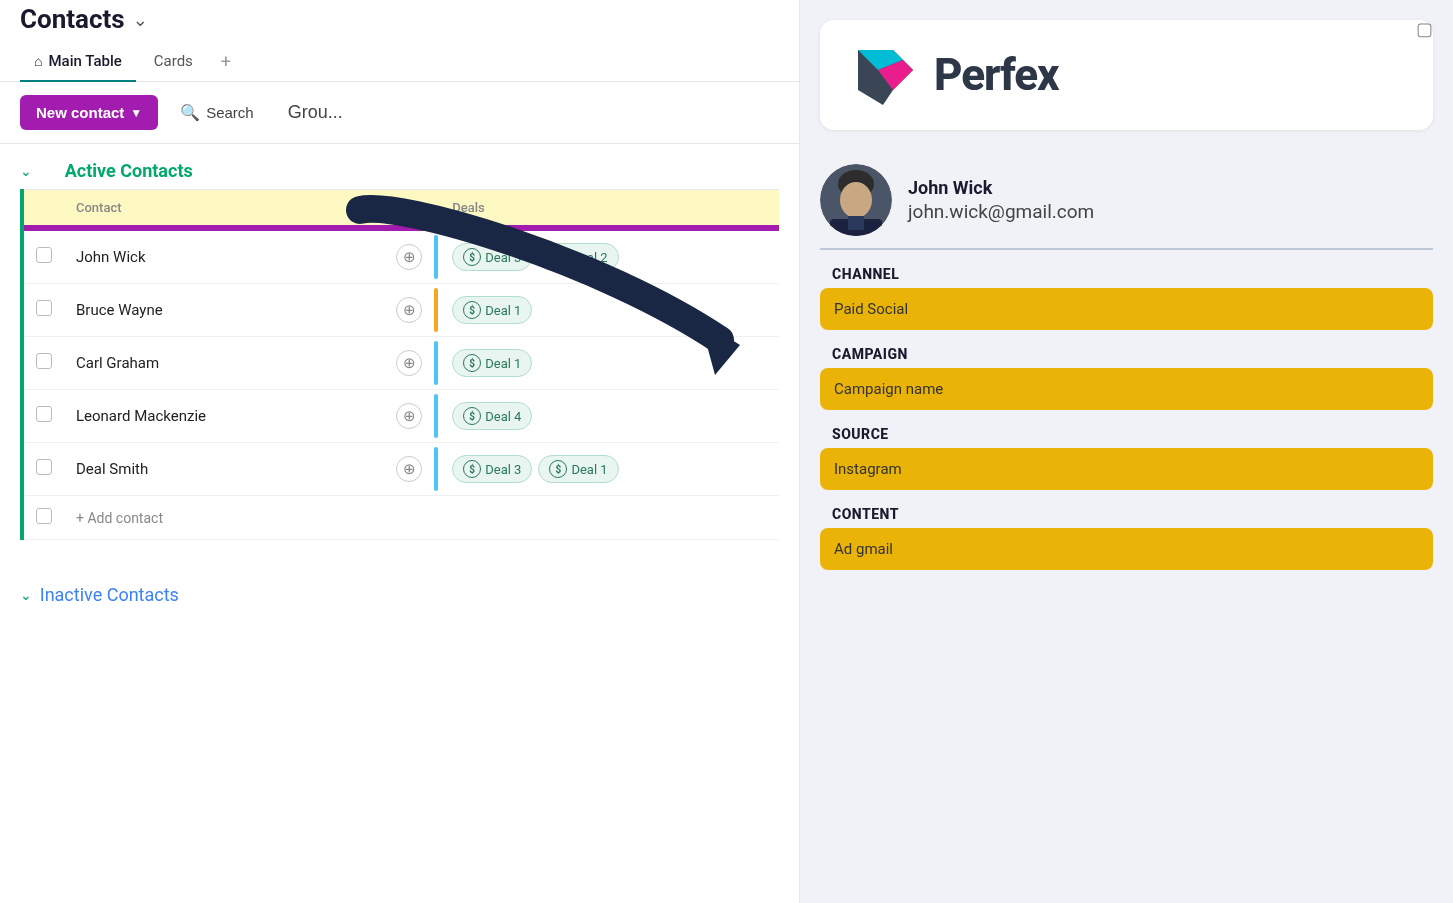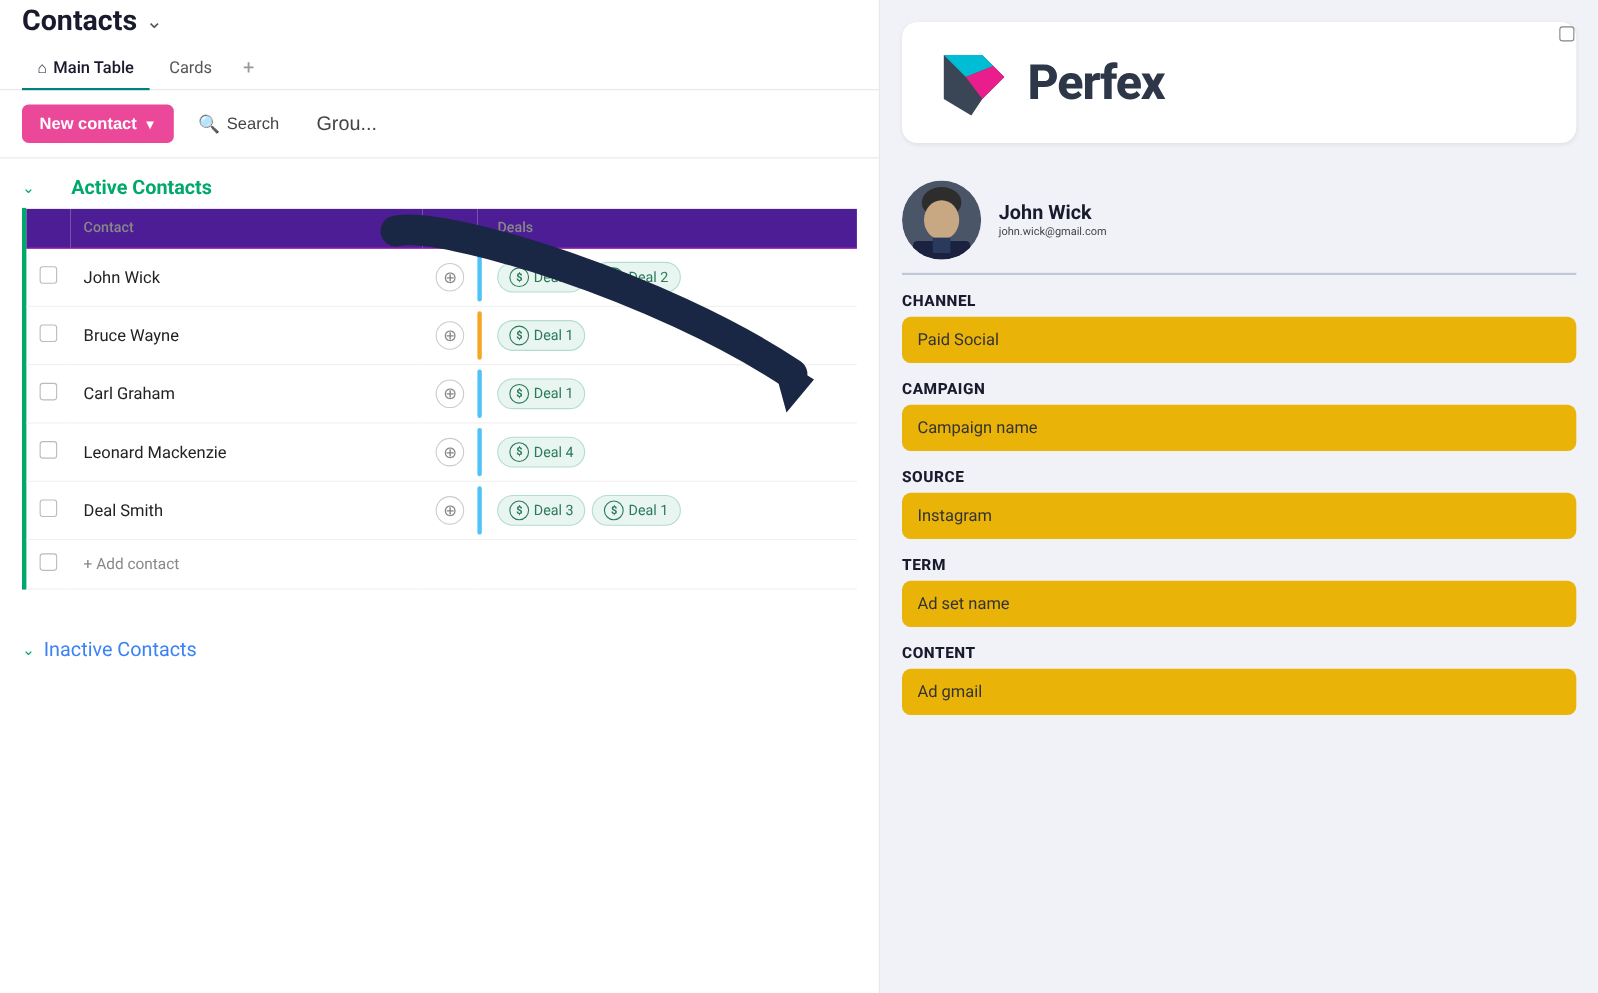--- a/index.html
+++ b/index.html
@@ -76,21 +76,21 @@
       display: flex;
       align-items: center;
       padding: 12px 20px;
       gap: 10px;
       border-bottom: 1px solid #e5e7eb;
     }
     .btn-new-contact {
       display: flex;
       align-items: center;
       gap: 6px;
-      background: #ec4899;
+      background: #a21caf;
       color: #fff;
       border: none;
       border-radius: 6px;
       padding: 9px 16px;
       font-size: 15px;
       font-weight: 600;
       cursor: pointer;
     }
     .btn-new-contact .chevron { font-size: 12px; }
 
@@ -135,23 +135,23 @@
       font-size: 14px;
       color: #00a86b;
       cursor: pointer;
     }
 
     .contacts-table {
       width: 100%;
       border-collapse: collapse;
     }
     .contacts-table thead tr {
-      background: #4c1d95;
+      background: #fef9c3;
       border-top: 1px solid #e5e7eb;
-      border-bottom: 1px solid #a21caf;
+      border-bottom: 6px solid #a21caf;
     }
     .contacts-table th {
       font-size: 13px;
       color: #888;
       font-weight: 500;
       padding: 10px 12px;
       text-align: left;
       white-space: nowrap;
     }
     .contacts-table tbody tr {
@@ -324,35 +324,36 @@
       overflow: hidden;
       background: #ccc;
       flex-shrink: 0;
     }
     .contact-info .contact-name {
       font-size: 18px;
       font-weight: 700;
       color: #1a1a2e;
     }
     .contact-info .contact-email {
-      font-size: 10px;
+      font-size: 19px;
       color: #444;
       margin-top: 2px;
     }
 
     .field-section {
       margin-bottom: 16px;
     }
     .field-label {
       font-size: 14px;
       font-weight: 800;
       color: #1a1a2e;
       letter-spacing: 0.5px;
       margin-bottom: 6px;
       text-transform: uppercase;
+      margin-left: 12px;
     }
     .field-value {
       background: #eab308;
       border-radius: 8px;
       padding: 12px 14px;
       font-size: 15px;
       color: #333;
       border: none;
       width: 100%;
     }
@@ -561,23 +562,19 @@
     </div>
         <div class="field-section">
       <div class="field-label">CAMPAIGN</div>
       <div class="field-value">Campaign name</div>
     </div>
         <div class="field-section">
       <div class="field-label">SOURCE</div>
       <div class="field-value">Instagram</div>
     </div>
         <div class="field-section">
-      <div class="field-label">TERM</div>
-      <div class="field-value">Ad set name</div>
-    </div>
-        <div class="field-section">
       <div class="field-label">CONTENT</div>
       <div class="field-value">Ad gmail</div>
     </div>
       </div>
 
   </div>
 </div>
 
 </body></html>

